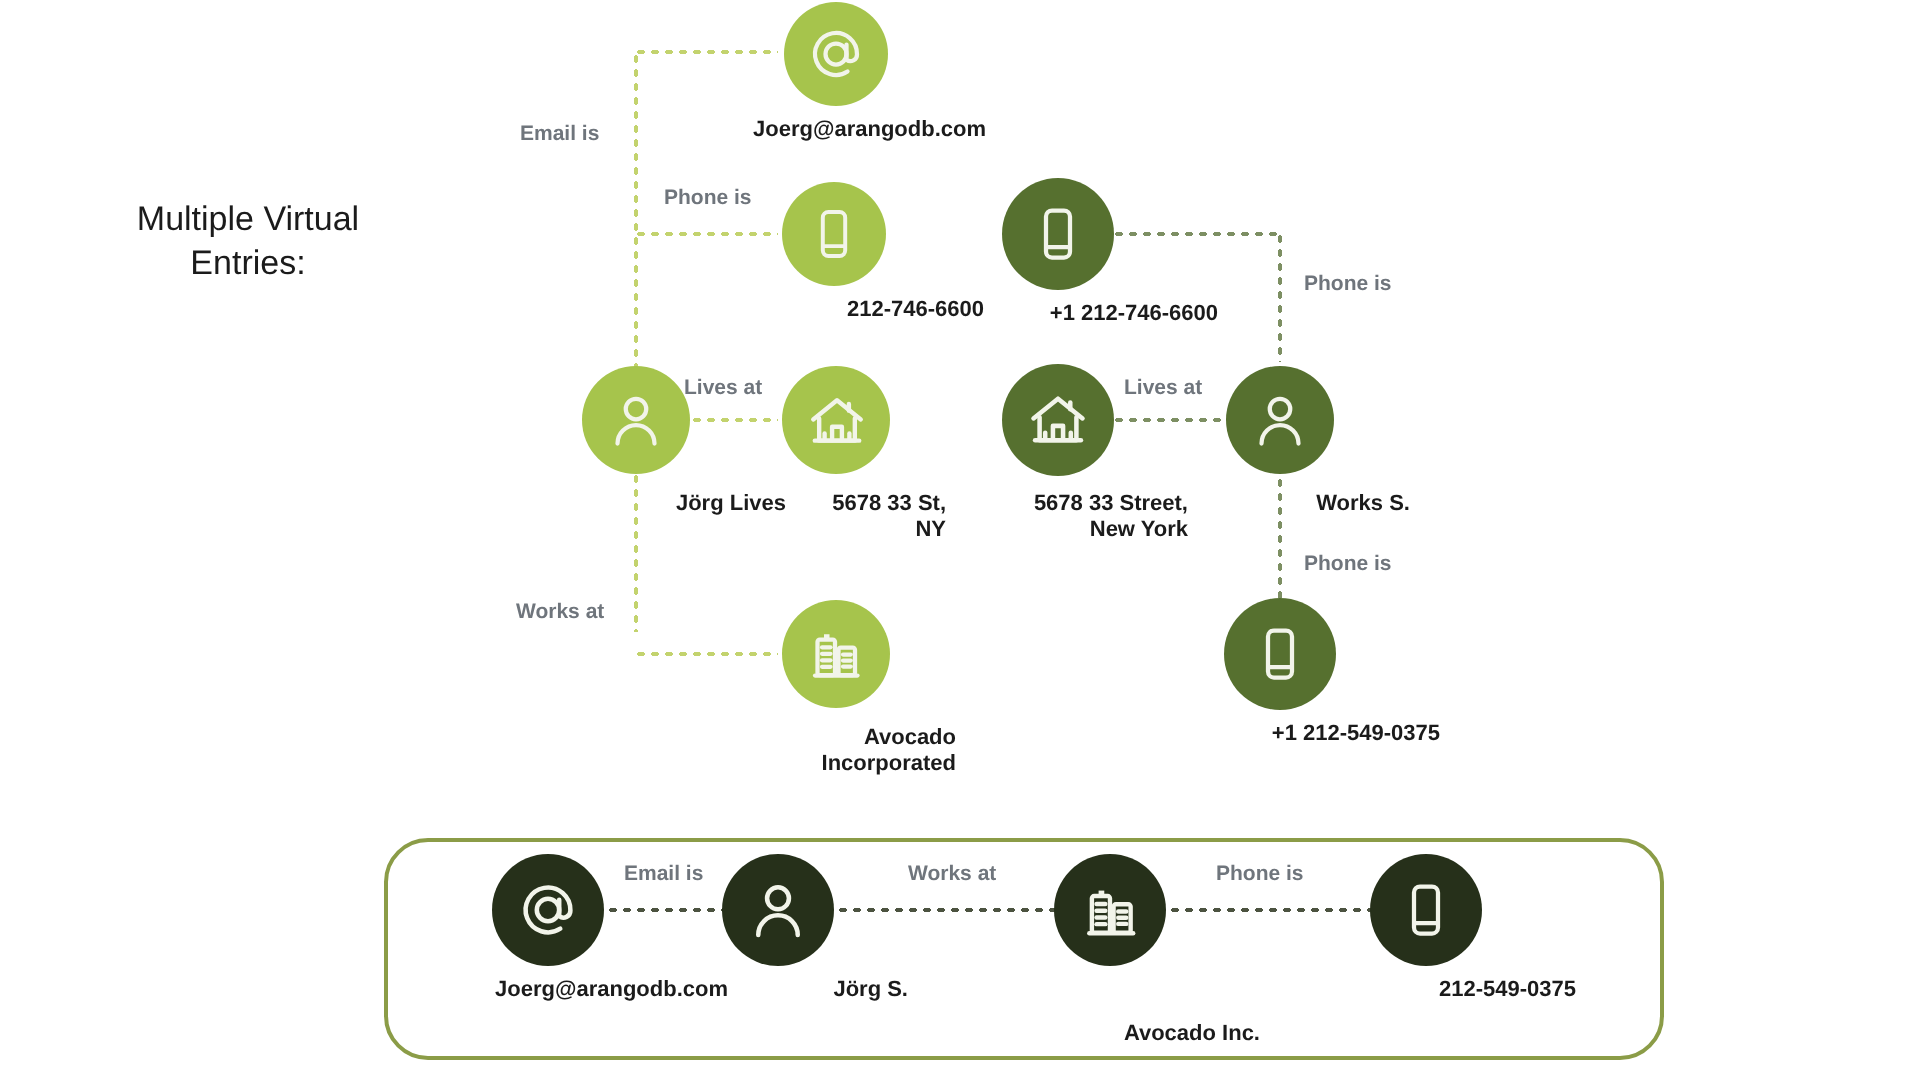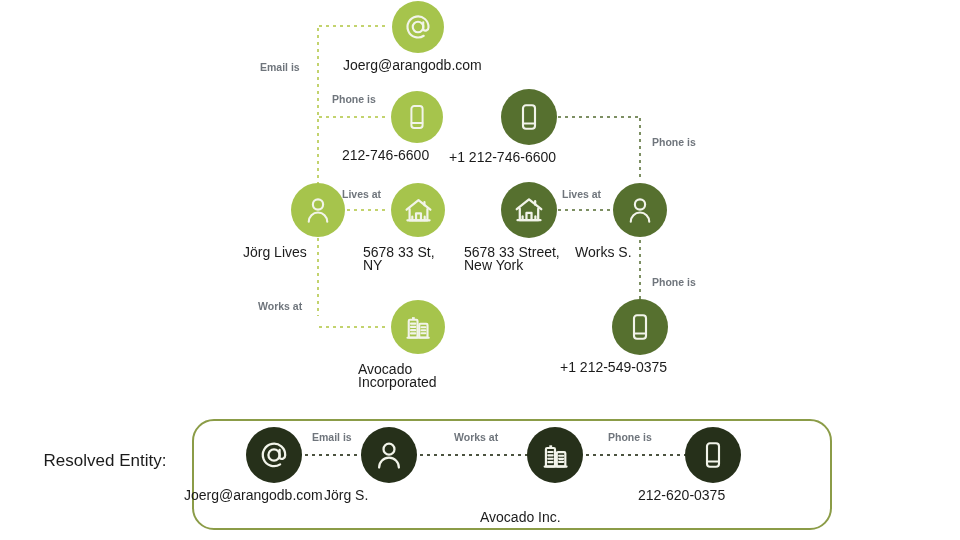--- a/index.html
+++ b/index.html
@@ -29,23 +29,23 @@
     position:absolute;
     border-radius:50%;
     left:50%;top:50%;
     transform:translate(-50%,-50%);
     display:flex;align-items:center;justify-content:center;
   }
   .node .caption{
     position:absolute;
     left:50%;
     transform:translateX(-50%);
-    text-align:left;
-    font-size:14px;
-    font-weight:400;
+    text-align:right;
+    font-size:11px;
+    font-weight:700;
     color:#1b1b1b;
     line-height:13px;
     white-space:pre-line;
   }
   .lightgreen{background:#a6c44c;}
   .midgreen{background:#56702f;}
   .darkgreen{background:#26301a;}
 
   .node svg{display:block;}
   .node svg *{stroke:#f2f4ea;fill:none;stroke-width:1.7;stroke-linecap:round;stroke-linejoin:round;}
@@ -88,22 +88,23 @@
     border-radius:22px;
     background:#ffffff;
     box-sizing:border-box;
   }
 </style>
 </head>
 <body>
 
 <div id="stage">
 
-
-  <div class="section-label" style="left:10px;top:450px;width:190px;">Resolved Entity:</div>
+  <div class="section-label" style="left:38px;top:99px;width:172px;">Multiple Virtual
+Entries:</div>
+
 
   <div class="dot-v c-light" style="left:317px;top:26px;height:290px;"></div>
 
   <div class="dot-h c-light" style="left:317px;top:25px;width:72px;"></div>
 
   <div class="dot-h c-light" style="left:317px;top:116px;width:72px;"></div>
 
   <div class="dot-h c-light" style="left:345px;top:209px;width:44px;"></div>
 
   <div class="dot-h c-light" style="left:317px;top:326px;width:72px;"></div>
@@ -282,16 +283,16 @@
     <div class="caption" style="top:34px;width:150px;margin-top:22px;">Avocado Inc.</div>
   </div>
 
   <div class="node" style="left:713px;top:455px;">
     <div class="disc darkgreen" style="width:56px;height:56px;">
       <svg width="30" height="30" viewBox="0 0 24 24">
         <rect x="7.2" y="2.6" width="9.6" height="18.8" rx="2.4"></rect>
         <path d="M7.4 17.2 h9.2"></path>
       </svg>
     </div>
-    <div class="caption" style="top:34px;width:150px;">212-620-0375</div>
+    <div class="caption" style="top:34px;width:150px;">212-549-0375</div>
   </div>
 
 </div>
 
 </body></html>

